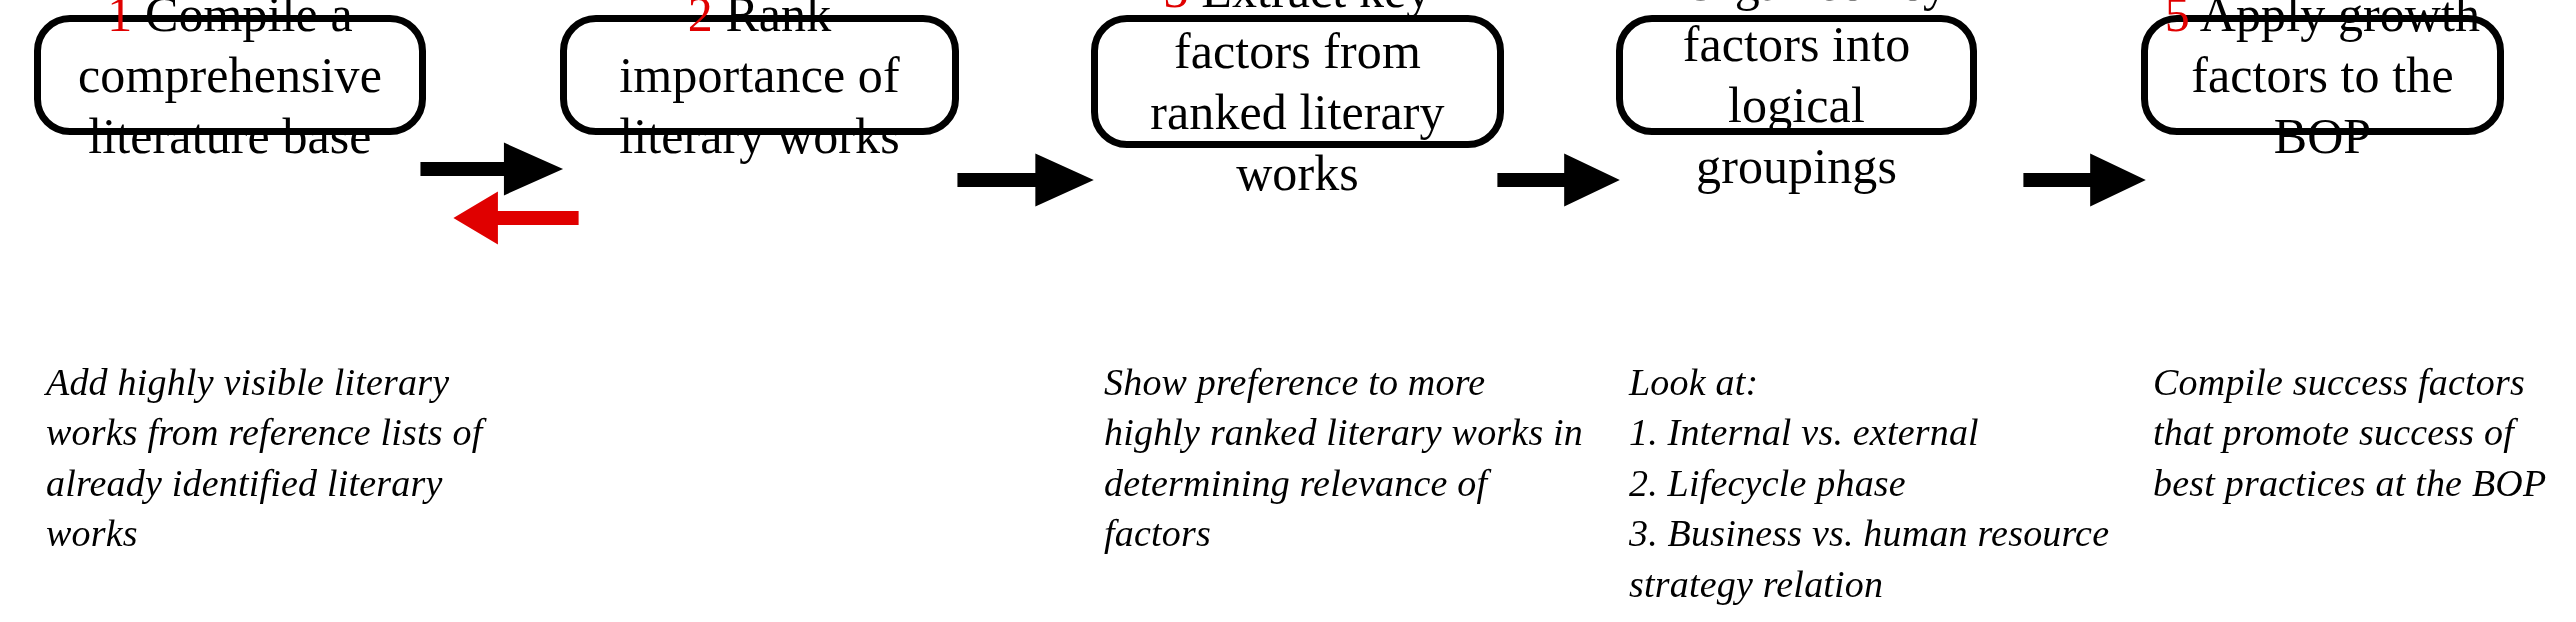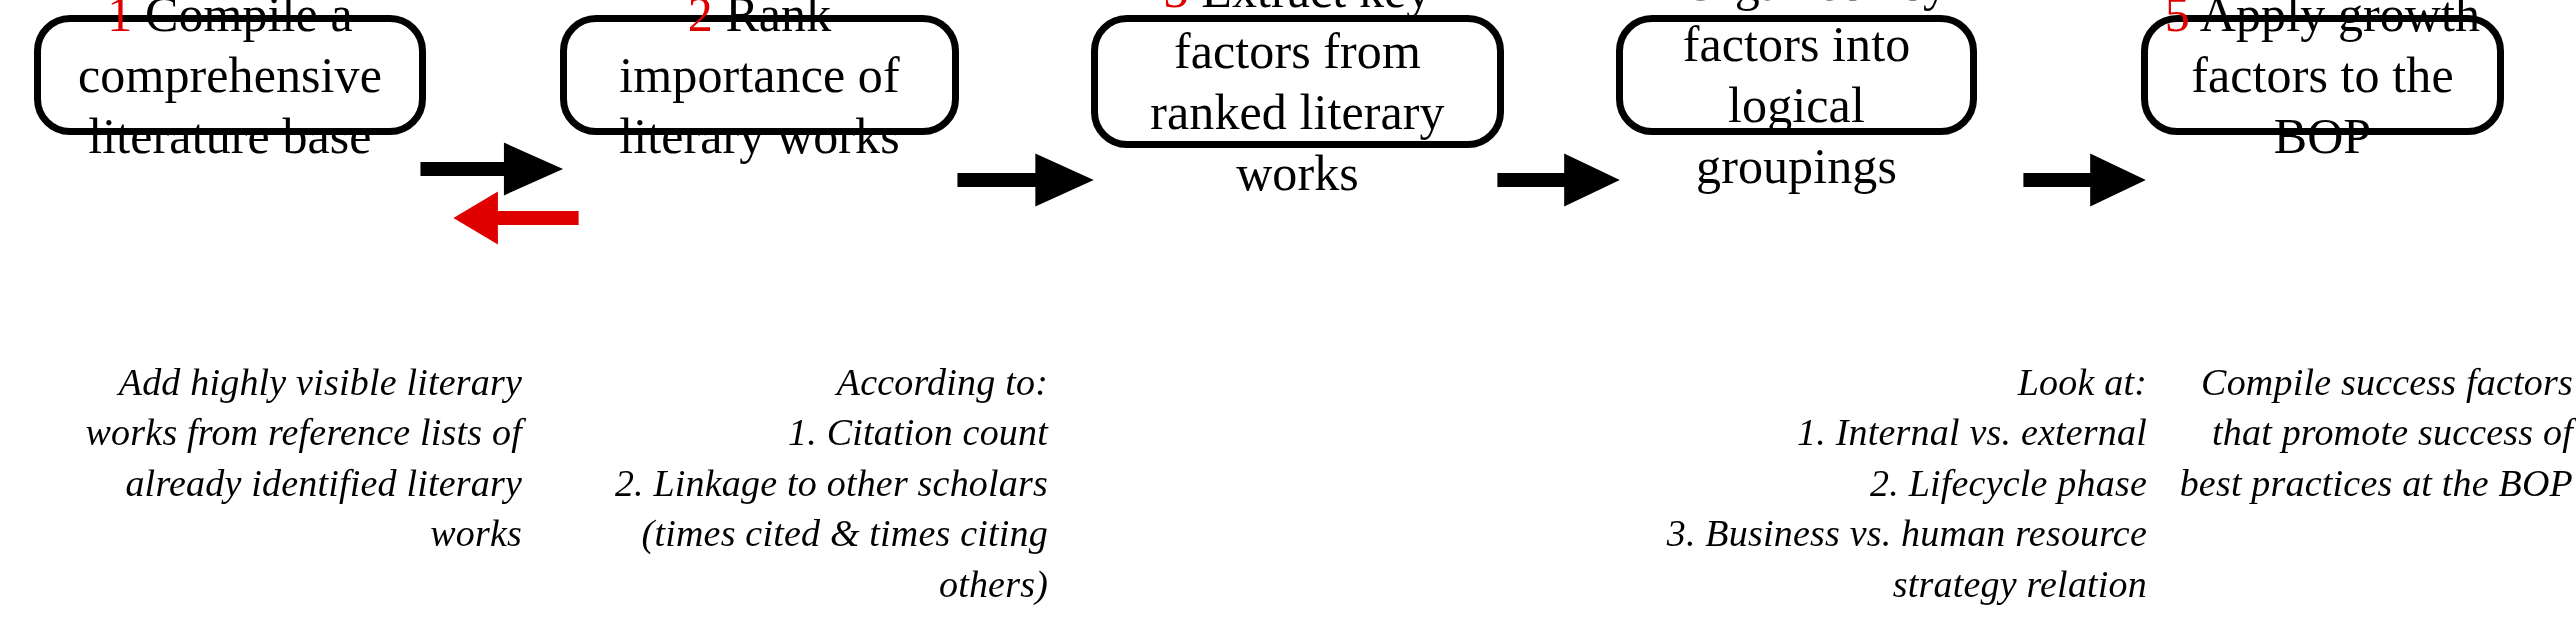--- a/index.html
+++ b/index.html
@@ -79,21 +79,21 @@
     height: 276px;
   }
 
   .caption {
     position: absolute;
     font-family: "Liberation Serif", "DejaVu Serif", serif;
     font-style: italic;
     font-size: 38px;
     line-height: 1.33;
     color: #000000;
-    text-align: right;
+    text-align: left;
     white-space: pre-line;
     letter-spacing: 0.2px;
   }
 
   #caption-1 { left: 46px;   top: 9.8px; width: 476px; }
   #caption-2 { left: 572px;  top: 9.8px; width: 476px; }
   #caption-3 { left: 1104px; top: 9.8px; width: 483px; }
   #caption-4 { left: 1629px; top: 9.8px; width: 518px; }
   #caption-5 { left: 2153px; top: 9.8px; width: 420px; }
 </style>
@@ -151,23 +151,21 @@
     <div class="arrow" id="arrow-4-5">
       <svg width="126" height="64" viewBox="0 0 180 92" xmlns="http://www.w3.org/2000/svg">
         <path d="M0 36 H96 V8 L176 46 L96 84 V56 H0 Z" fill="#000000"></path>
       </svg>
     </div>
 
   </div>
 
   <div class="captions-row">
     <div class="caption" id="caption-1">Add highly visible literary works from reference lists of already identified literary works</div>
-    <div class="caption" id="caption-2">According to:
-1. Citation count
-2. Linkage to other scholars (times cited &amp; times citing others)</div>
+    <div class="caption" id="caption-3">Show preference to more highly ranked literary works in determining relevance of factors</div>
     <div class="caption" id="caption-4">Look at:
 1. Internal vs. external
 2. Lifecycle phase
 3. Business vs. human resource strategy relation</div>
     <div class="caption" id="caption-5">Compile success factors that promote success of best practices at the BOP</div>
   </div>
 
 </div>
 
 

